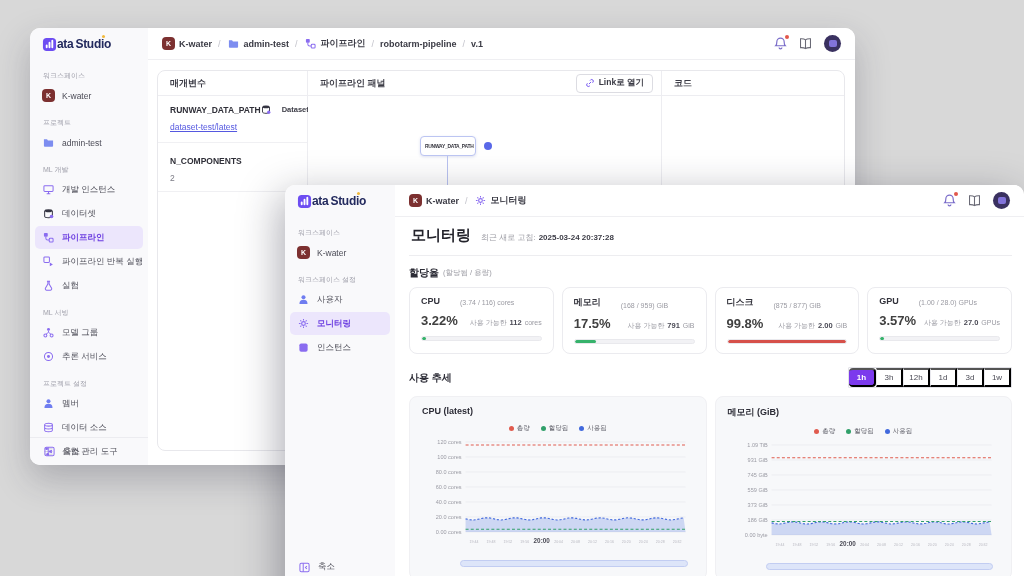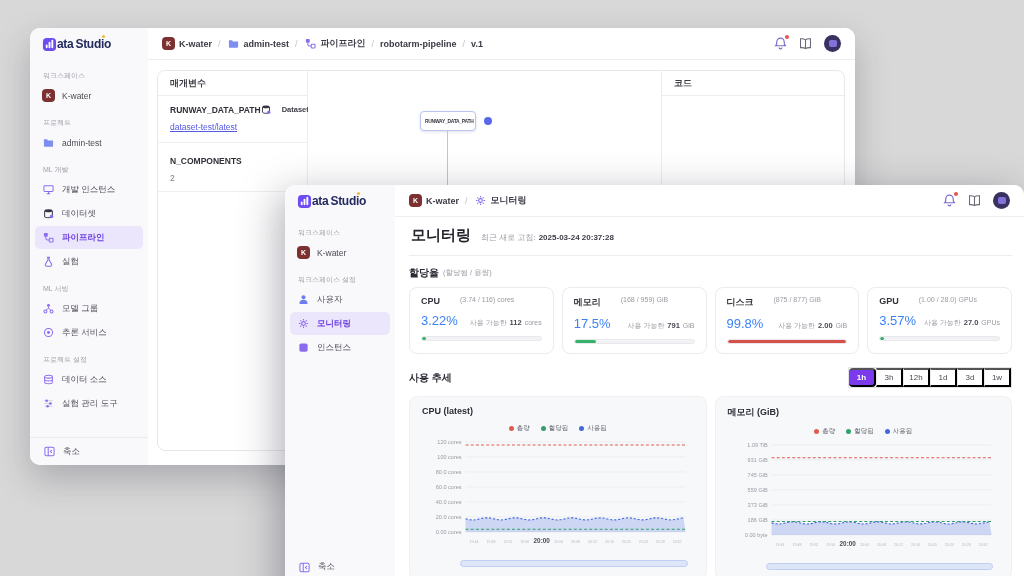--- a/index.html
+++ b/index.html
@@ -60,25 +60,25 @@
 .fcontent{flex:1;overflow:hidden;padding:0 12px 0 14px}
 .title-row{display:flex;align-items:baseline;gap:10px;padding:9px 2px 10px;border-bottom:1px solid #ededf0}
 .page-title{font-size:15px;font-weight:700;color:#23232b}
 .refresh{font-size:8px;color:#9a9aa2}
 .refresh b{color:#3c3c46;margin-left:3px}
 .sec-row{display:flex;align-items:center;margin-top:10px}
 .sec-title{font-size:10px;font-weight:700;color:#2c2c36}
 .sec-sub{font-size:7.5px;color:#9a9aa2;margin-left:4px}
 .qgrid{display:grid;grid-template-columns:repeat(4,1fr);gap:8px;margin-top:7px}
 .qcard{border:1px solid #ebebef;border-radius:8px;background:#fff;padding:8px 11px 9px}
-.q-top{display:flex;align-items:flex-start;gap:20px}
+.q-top{display:flex;align-items:flex-end;gap:20px}
 .q-name{font-size:9px;font-weight:700;color:#33333c}
 .q-detail{font-size:7px;color:#9a9aa2}
 .q-mid{display:flex;align-items:baseline;justify-content:space-between;margin-top:7px}
-.q-pct{font-size:13px;font-weight:400;color:#3b82f6}
+.q-pct{font-size:13px;font-weight:700;color:#404040}
 .q-avail{font-size:7px;color:#9a9aa2}
 .q-avail b{color:#4a4a55;font-size:7.5px;margin:11px 1px}
 .q-bar{margin-top:8px;height:5px;border-radius:3px;background:#f2f2f5;border:1px solid #e9e9ed;overflow:hidden}
 .q-fill{height:100%;border-radius:3px;min-width:4px}
 .trend-row{display:flex;align-items:center;justify-content:space-between;margin-top:13px}
 .ranges{display:flex;border:1px solid #e2e2e8;border-radius:1px;overflow:hidden;background:#fff}
 .rb{width:27px;height:19px;font-size:8px;display:flex;align-items:center;justify-content:center;color:#4a4a55;border-left:1px solid #e9e9ee;cursor:pointer;background:#fff}
 .rb:first-child{border-left:none}
 .rb.sel{background:#7c3aed;color:#fff;font-weight:700;border-radius:4px}
 .cgrid{display:grid;grid-template-columns:1fr 1fr;gap:8px;margin-top:8px}
@@ -149,20 +149,29 @@
                 <rect x="1" y="1" width="4.2" height="4.2" rx="1" fill="#8a6cf0"></rect>
                 <rect x="6.8" y="6.8" width="4.2" height="4.2" rx="1" fill="none" stroke="#8a6cf0" stroke-width="1.1"></rect>
                 <path d="M3.1 5.2v1.6a2 2 0 0 0 2 2h1.7" stroke="#8a6cf0" stroke-width="1.1" fill="none"></path>
               </svg>
             </span>
             <span>파이프라인</span>
           </div>
           <div class="nv-item">
             <span class="ic">
               <svg width="11" height="11" viewBox="0 0 12 12">
+                <rect x="1" y="1" width="6" height="6" rx="1" fill="none" stroke="#8a6cf0" stroke-width="1.1"></rect>
+                <path d="M7.4 7.2l3.4 2-3.4 2z" fill="#8a6cf0"></path>
+              </svg>
+            </span>
+            <span>파이프라인 반복 실행</span>
+          </div>
+          <div class="nv-item">
+            <span class="ic">
+              <svg width="11" height="11" viewBox="0 0 12 12">
                 <path d="M4.3 1.3h3.4M5.3 1.3v3.1L2.6 9a1.5 1.5 0 0 0 1.4 2.1h4A1.5 1.5 0 0 0 9.4 9L6.7 4.4V1.3" fill="none" stroke="#8a6cf0" stroke-width="1.1"></path>
               </svg>
             </span>
             <span>실험</span>
           </div>
           <div class="nv-label">ML 서빙</div>
           <div class="nv-item">
             <span class="ic">
               <svg width="11" height="11" viewBox="0 0 12 12">
                 <circle cx="6" cy="2.6" r="1.6" fill="#8a6cf0"></circle>
@@ -176,20 +185,29 @@
           <div class="nv-item">
             <span class="ic">
               <svg width="11" height="11" viewBox="0 0 12 12">
                 <circle cx="6" cy="6" r="4.4" fill="none" stroke="#8a6cf0" stroke-width="1.1"></circle>
                 <circle cx="6" cy="6" r="1.6" fill="#8a6cf0"></circle>
               </svg>
             </span>
             <span>추론 서비스</span>
           </div>
           <div class="nv-label">프로젝트 설정</div>
+          <div class="nv-item">
+            <span class="ic">
+              <svg width="11" height="11" viewBox="0 0 12 12">
+                <circle cx="6" cy="3.6" r="2.2" fill="#6f7df0"></circle>
+                <path d="M1.6 10.8a4.4 4.4 0 0 1 8.8 0z" fill="#6f7df0"></path>
+              </svg>
+            </span>
+            <span>멤버</span>
+          </div>
           <div class="nv-item">
             <span class="ic">
               <svg width="11" height="11" viewBox="0 0 12 12">
                 <ellipse cx="6" cy="2.9" rx="4.2" ry="1.6" fill="none" stroke="#8a6cf0" stroke-width="1.1"></ellipse>
                 <path d="M1.8 2.9v6.1c0 .9 1.9 1.6 4.2 1.6s4.2-.7 4.2-1.6V2.9M1.8 6c0 .9 1.9 1.6 4.2 1.6S10.2 6.9 10.2 6" fill="none" stroke="#8a6cf0" stroke-width="1.1"></path>
               </svg>
             </span>
             <span>데이터 소스</span>
           </div>
           <div class="nv-item">
@@ -295,20 +313,31 @@
                   </span>
               </div>
               <a class="plink">dataset-test/latest</a>
             </div>
             <div class="prow">
               <span class="pname">N_COMPONENTS</span>
               <div class="pval">2</div>
             </div>
           </div>
           <div class="canvas-col">
+            <div class="col-h">
+              <span>파이프라인 패널</span>
+              <button class="linkbtn">
+                <span class="ic" style="width:10px;flex-basis:10px">
+                    <svg width="10" height="10" viewBox="0 0 12 12">
+                      <path d="M4.7 7.3l2.6-2.6M3.2 6.2l-.8.8a2 2 0 0 0 2.8 2.8l.8-.8M8.8 5.8l.8-.8A2 2 0 0 0 6.8 2.2l-.8.8" fill="none" stroke="#7a5cf0" stroke-width="1.2"></path>
+                    </svg>
+                  </span>
+                <span>Link로 열기</span>
+              </button>
+            </div>
             <div class="canvas-area">
               <div class="node">
                 <span class="node-label">RUNWAY_DATA_PATH</span>
                 <span class="node-badge"></span>
               </div>
               <div class="connector"></div>
             </div>
           </div>
           <div class="code-col">
             <div class="col-h">코드</div>

